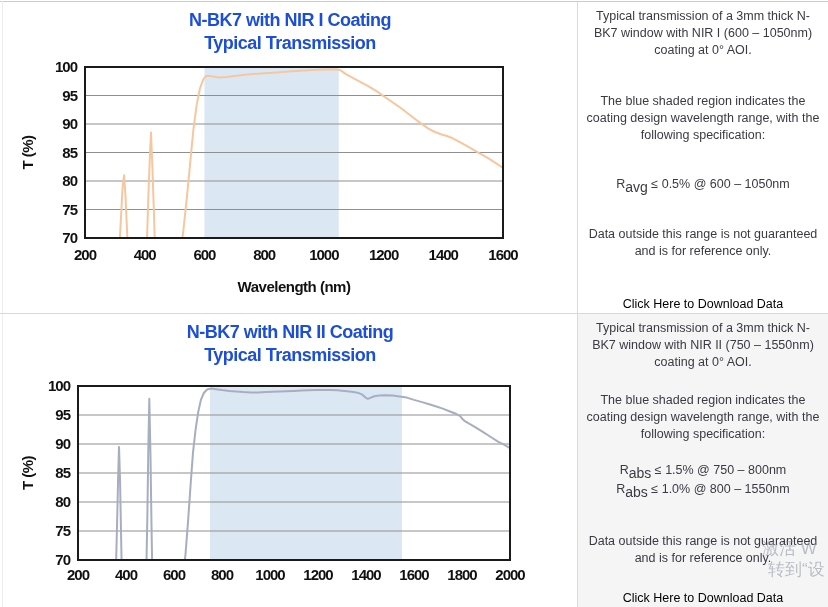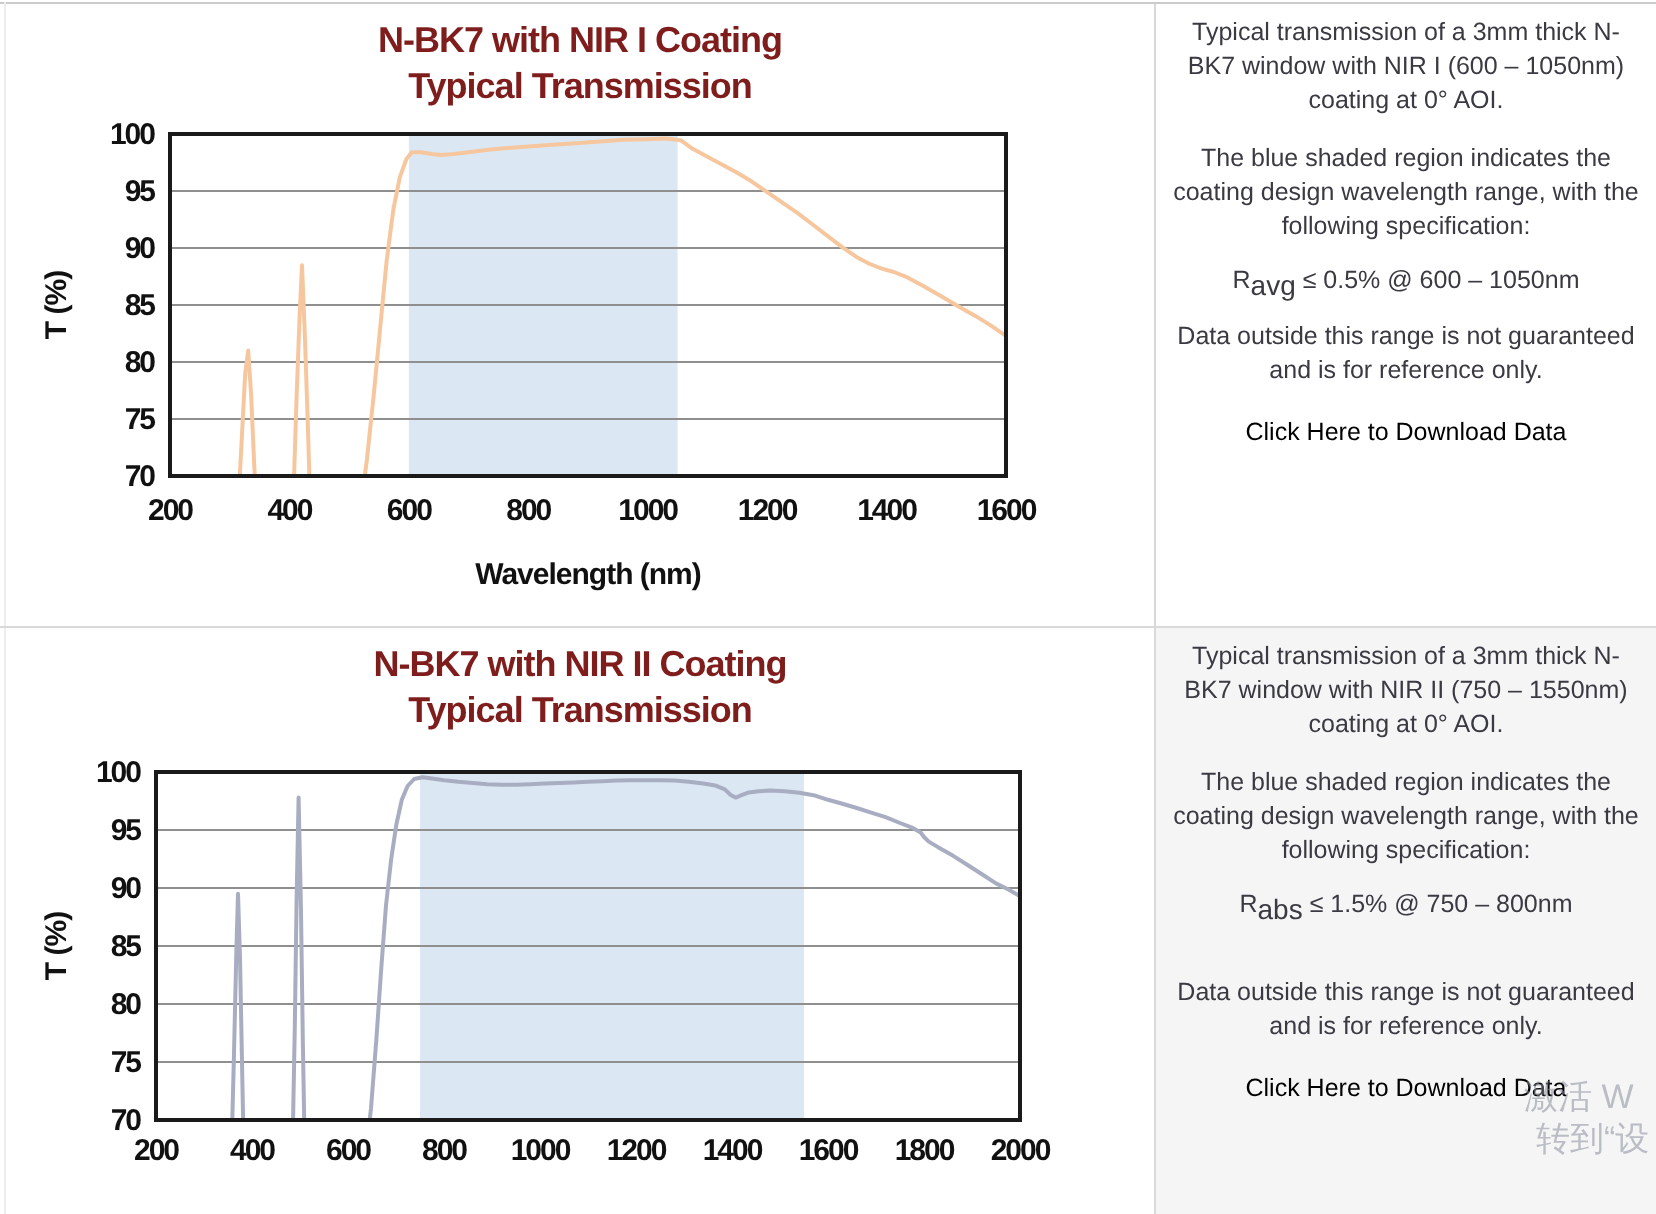--- a/index.html
+++ b/index.html
@@ -8,30 +8,30 @@
   .page{position:absolute;inset:0;background:#fff;}
   .top-border{position:absolute;top:1px;left:0;width:828px;height:1px;background:#cbcbcb;}
   .left-border{position:absolute;top:1px;left:2px;width:1px;height:606px;background:#ededed;}
   .vdivider{position:absolute;top:2px;left:577px;width:1px;height:605px;background:#d9d9d9;}
   .hdivider{position:absolute;top:313px;left:0;width:828px;height:1px;background:#d9d9d9;}
 
   .chart-cell{position:absolute;left:3px;width:574px;background:#fff;}
   .cell-0{top:2px;height:311px;}
   .cell-1{top:314px;height:293px;}
   .chart-title{position:absolute;top:7px;left:0;width:100%;text-align:center;
-       color:#7f1d1d;font-weight:bold;font-size:18px;letter-spacing:-0.5px;line-height:23px;}
+       color:#1d4ed8;font-weight:bold;font-size:18px;letter-spacing:-0.5px;line-height:23px;}
   .chart-svg{position:absolute;inset:0;width:100%;height:100%;}
 
   svg text.tick{font-family:"Liberation Sans",sans-serif;font-weight:bold;font-size:15px;
        letter-spacing:-1px;fill:#111;}
   svg text.axis-label{font-family:"Liberation Sans",sans-serif;font-weight:bold;font-size:15px;
        letter-spacing:-0.5px;fill:#111;}
 
   .panel{position:absolute;left:578px;width:250px;display:flex;flex-direction:column;
-       justify-content:flex-start;align-items:center;text-align:center;color:#3a3a42;
+       justify-content:space-between;align-items:center;text-align:center;color:#3a3a42;
        font-size:12.5px;line-height:17px;box-sizing:border-box;padding:0 8px;}
   .panel-0{top:2px;height:311px;background:#ffffff;}
   .panel-1{top:314px;height:293px;background:#f5f5f6;}
   .panel p{margin:6px 0;}
   .panel .specs{margin:4px 0 2px 0;}
   .panel .spec-line{line-height:17px;}
   .panel sub{font-size:14px;}
   .panel-1 .note{margin-top:22px;}
   .panel .link{color:#000000;cursor:pointer;text-decoration:none;margin-top:8px;display:block;}
 
@@ -136,20 +136,21 @@
       </div>
     <p class="note">Data outside this range is not guaranteed and is for reference only.</p>
     <a class="link">Click Here to Download Data</a>
   </div>
 
   <div class="panel panel-1">
     <p>Typical transmission of a 3mm thick N-BK7 window with NIR II (750 – 1550nm) coating at 0° AOI.</p>
     <p>The blue shaded region indicates the coating design wavelength range, with the following specification:</p>
     <div class="specs">
         <div class="spec-line">R<sub>abs</sub> ≤ 1.5% @ 750 – 800nm</div>
+        <div class="spec-line">R<sub>abs</sub> ≤ 1.0% @ 800 – 1550nm</div>
       </div>
     <p class="note">Data outside this range is not guaranteed and is for reference only.</p>
     <a class="link">Click Here to Download Data</a>
   </div>
 
   <div class="watermark">
     <div class="wm1">激活 W</div>
     <div class="wm2">转到“设</div>
   </div>
 </div>

